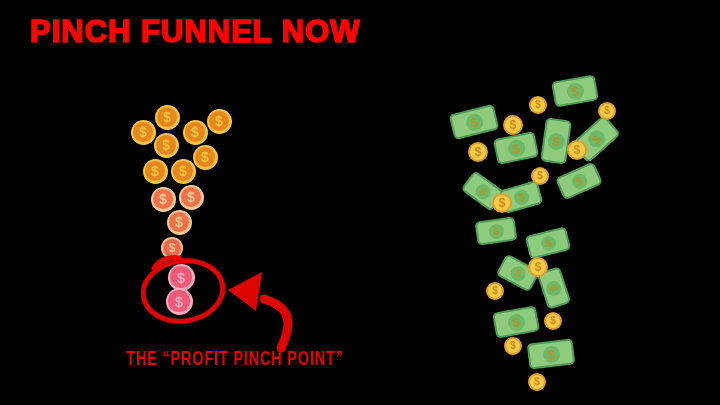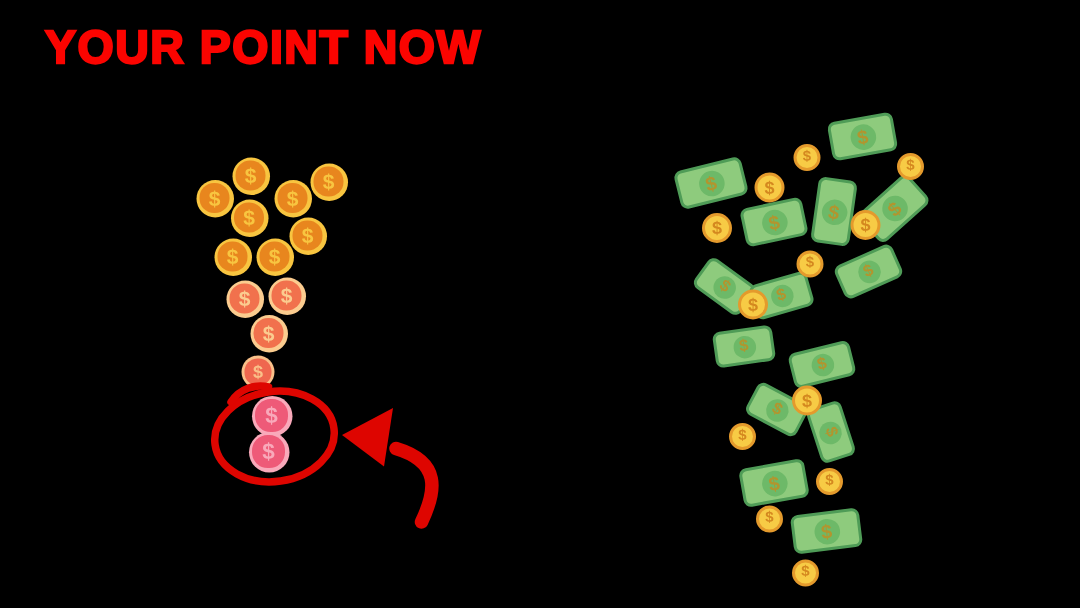--- a/index.html
+++ b/index.html
@@ -34,21 +34,21 @@
     border-radius:50%;display:flex;align-items:center;justify-content:center;
   }
   .bill-sign{font-weight:bold;line-height:1;}
   svg.annot{position:absolute;left:0;top:0;pointer-events:none;}
 </style>
 </head>
 <body>
 
 <div class="canvas" style="background: rgb(0, 0, 0);">
 
-  <div class="slide-title" style="color: rgb(251, 4, 0);">YOUR POINT NOW</div>
+  <div class="slide-title" style="color: rgb(251, 4, 0);">PINCH FUNNEL NOW</div>
 
   <div class="layer" id="left-funnel">
       <div class="coin" style="left: 206.5px; top: 108.5px; width: 25px; height: 25px; background: rgb(248, 197, 64);">
         <div class="coin-face" style="background: rgb(232, 134, 30);"></div>
         <span class="coin-sign" style="color: rgb(248, 197, 64); font-size: 14px;">$</span>
       </div>
       <div class="coin" style="left: 130.5px; top: 119.5px; width: 25px; height: 25px; background: rgb(248, 197, 64);">
         <div class="coin-face" style="background: rgb(232, 134, 30);"></div>
         <span class="coin-sign" style="color: rgb(248, 197, 64); font-size: 14px;">$</span>
       </div>
@@ -211,14 +211,17 @@
       </div>
     </div>
 
   <svg class="annot" width="720" height="405" viewBox="0 0 720 405">
     <ellipse id="annot-ellipse" fill="none" stroke-linecap="round" cx="183" cy="291" rx="40" ry="30" stroke="#de0500" stroke-width="5" transform="rotate(-8 183 291)"></ellipse>
     <path id="annot-pen" fill="none" stroke-linecap="round" d="M154,268 C160,259 170,256 179,258" stroke="#de0500" stroke-width="5"></path>
     <path id="annot-arrow-tail" fill="none" stroke-linecap="round" d="M281,348 C291,327 294,308 264,299" stroke="#de0500" stroke-width="9"></path>
     <polygon id="annot-arrow-head" points="228,290 262,272 256,311" fill="#de0500"></polygon>
   </svg>
 
+  <div class="caption" style="color: rgb(230, 4, 0);">
+    <span class="caption-inner">THE “PROFIT PINCH POINT”</span>
+  </div>
 
 </div>
 
 </body></html>

